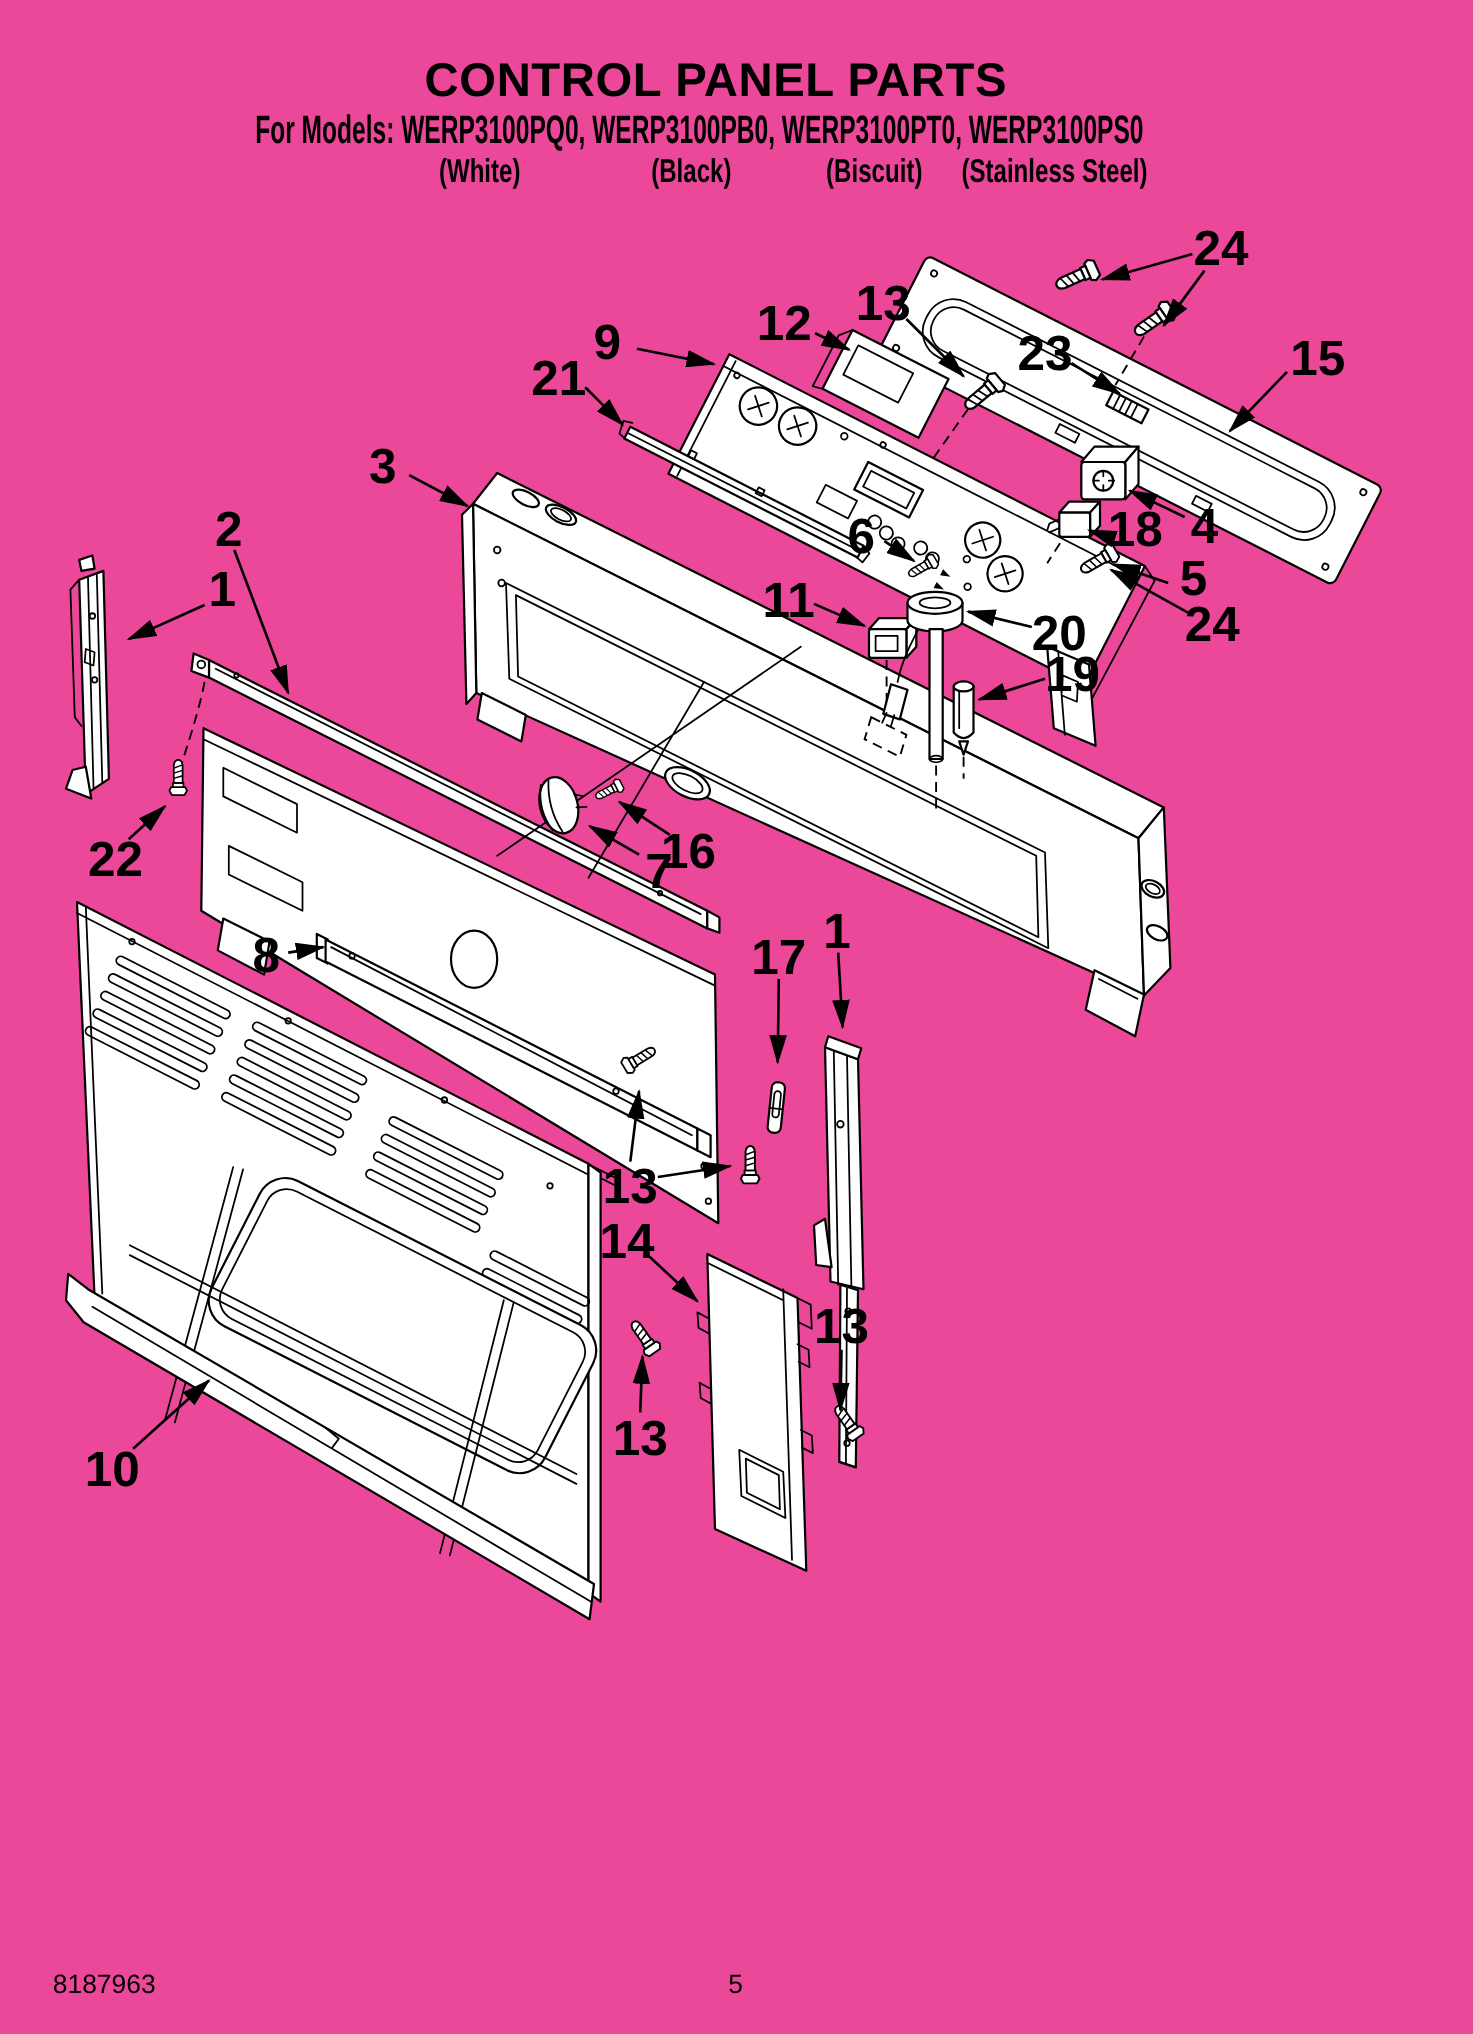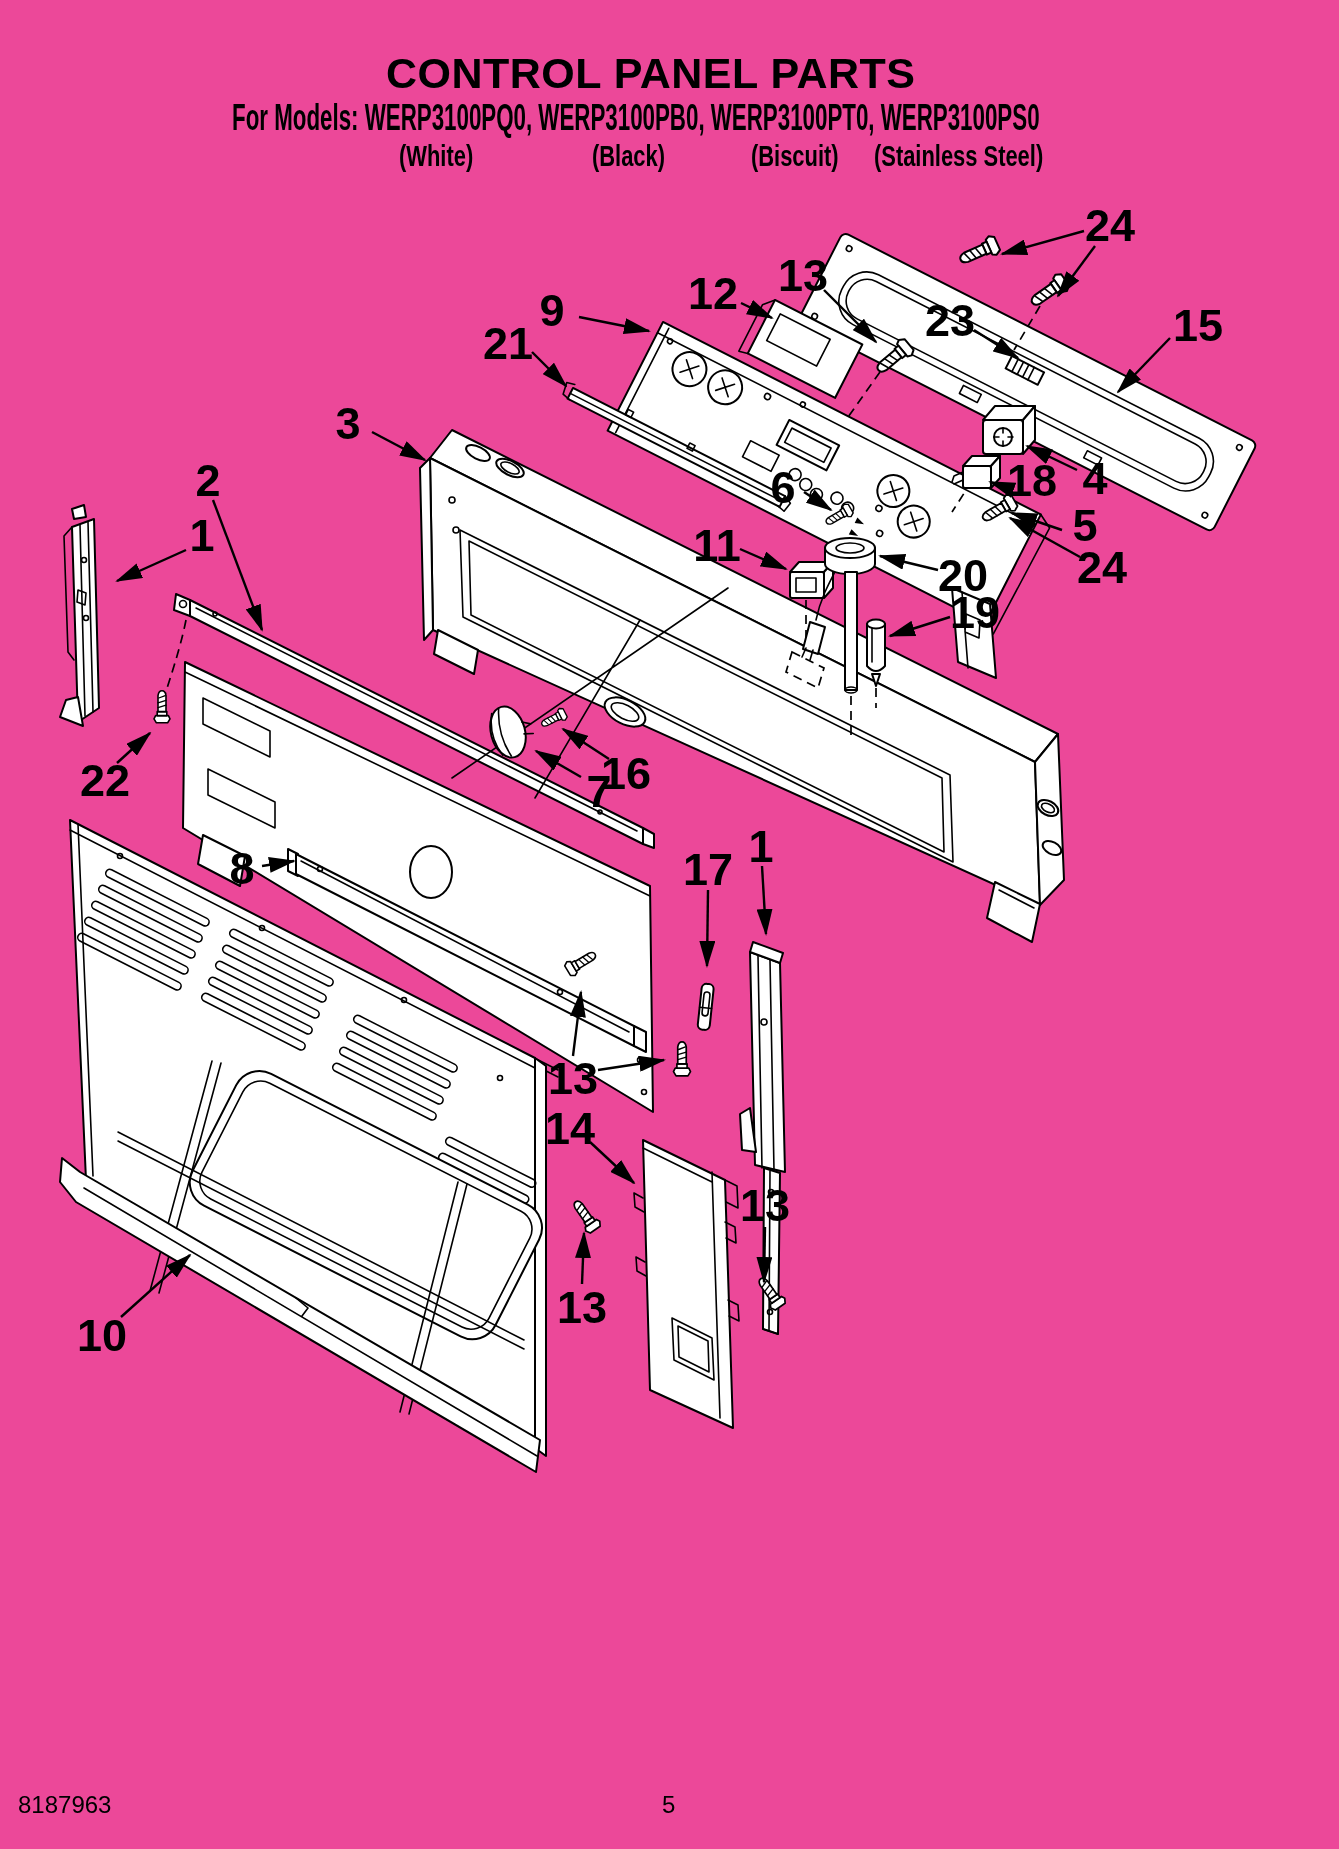--- a/index.html
+++ b/index.html
@@ -7,21 +7,21 @@
     position:relative;width:1339px;height:1849px;margin:0 auto;
     background:#ec4899;overflow:hidden;
     font-family:"Liberation Sans",sans-serif;color:#000;padding-left:40px;
   }
   .abs{position:absolute;white-space:nowrap;line-height:1;}
   .title{left:386px;top:52px;font-size:43px;font-weight:bold;letter-spacing:0.5px;}
   .models{left:232px;top:100px;font-size:36px;font-weight:bold;transform:scaleX(0.62);transform-origin:0 0;}
   .colorlbl{top:141px;font-size:30px;font-weight:bold;transform:scaleX(0.73);transform-origin:0 0;}
   .c0{left:399px}.c1{left:592px}.c2{left:751px}.c3{left:874px}
   .footer{font-size:24px;top:1793px;}
-  .fp{left:18px}.pn{left:662px}
+  .fp{left:48px}.pn{left:662px}
   svg.art{position:absolute;left:0;top:0;}
   .part{fill:#ffffff;stroke:#000;stroke-width:2;stroke-linejoin:round;stroke-linecap:round;}
   .ln{fill:none;stroke:#000;stroke-width:1.6;stroke-linejoin:round;stroke-linecap:round;}
   .dash{fill:none;stroke:#000;stroke-width:1.7;stroke-dasharray:9 6;}
   .leader{stroke:#000;stroke-width:2.4;fill:none;}
   text.callout{font-family:"Liberation Sans",sans-serif;font-weight:bold;font-size:45px;fill:#000;text-anchor:middle;}
 </style>
 </head>
 <body>
 

